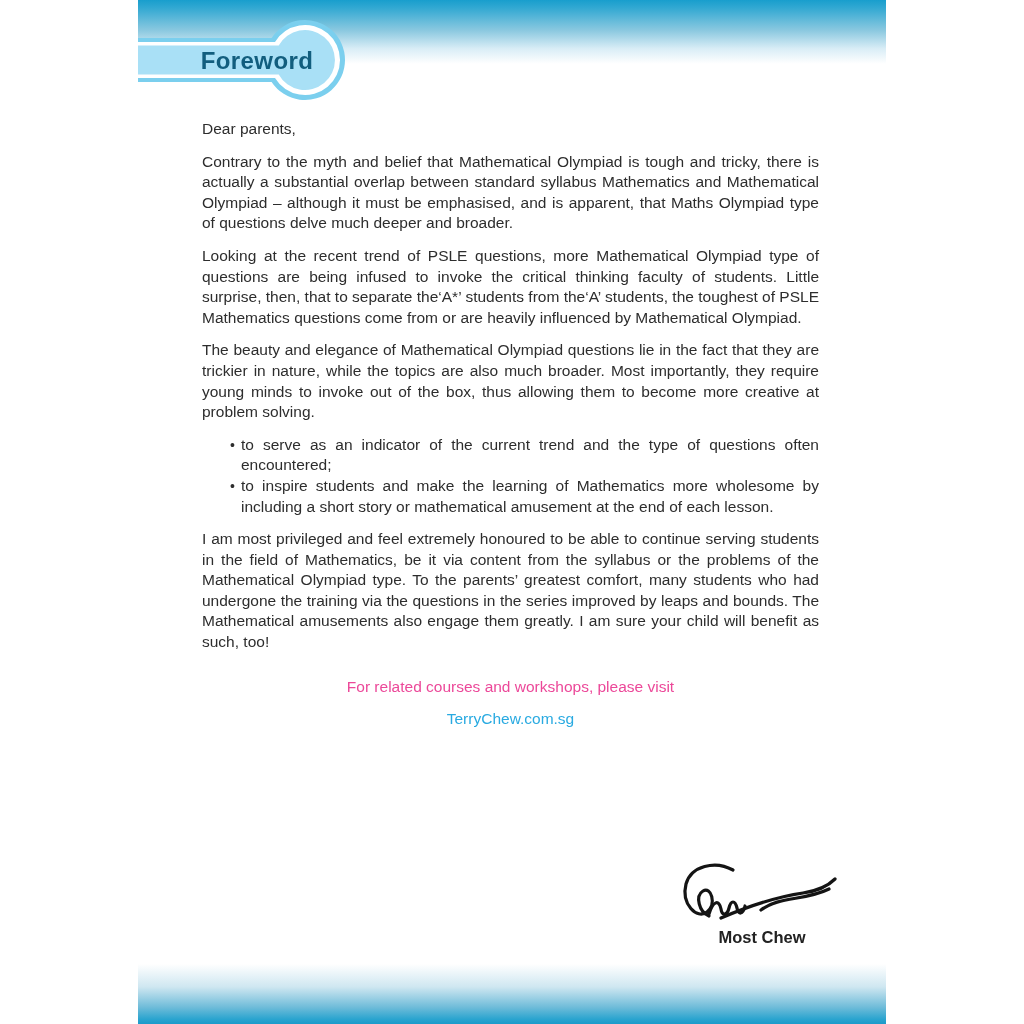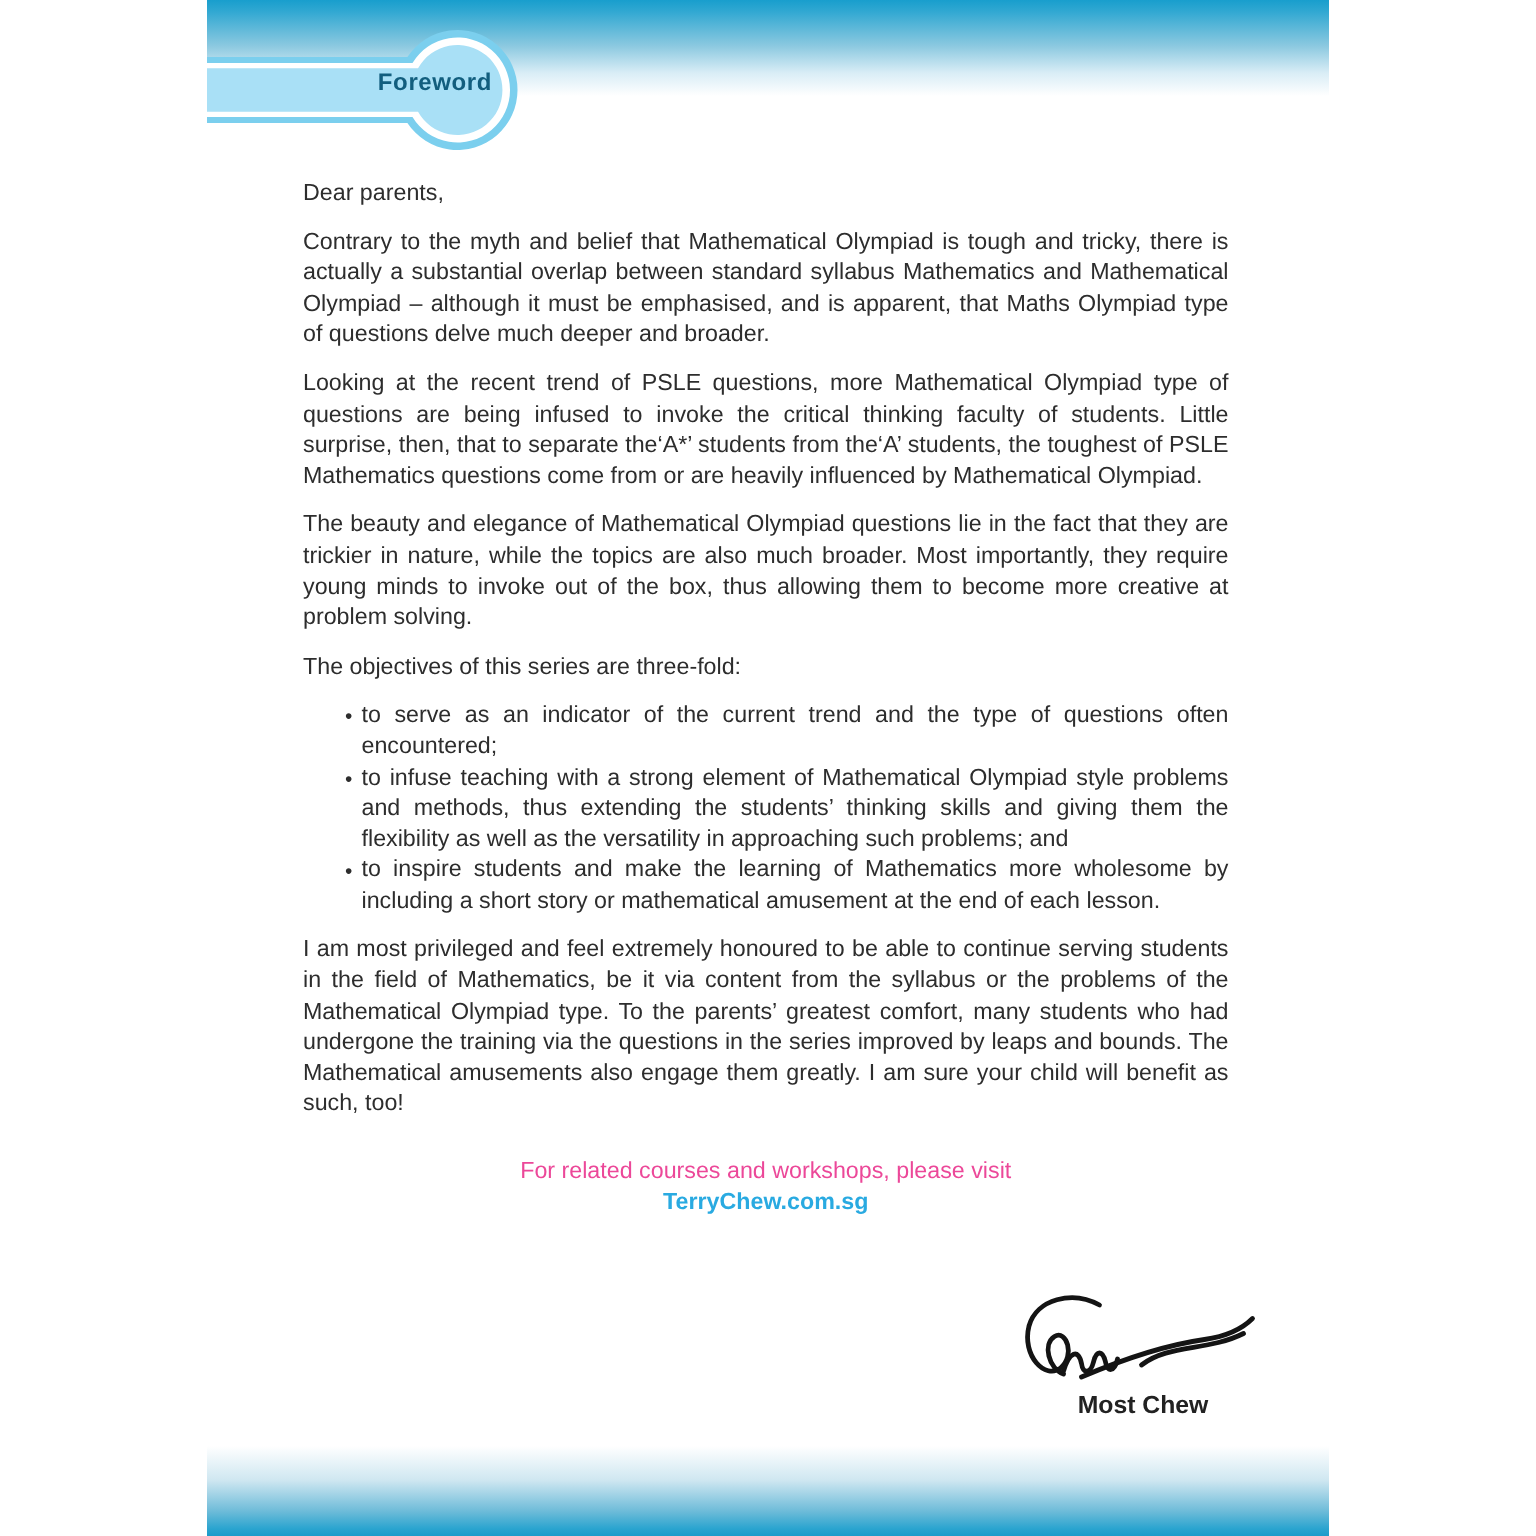--- a/index.html
+++ b/index.html
@@ -17,22 +17,22 @@
   }
   
   .top-band {
     position: absolute; top: 0; left: 0; right: 0; height: 64px;
     background: linear-gradient(to bottom, #189ecd 0%, #31a8d2 12%, #8cc9e0 48%, #d9edf6 76%, #ffffff 100%);
   }
   
   .ribbon { position: absolute; top: 0; left: 0; width: 220px; height: 110px; }
   .ribbon-title {
     position: absolute; top: 47px; left: 48px; width: 142px;
-    text-align: right;
-    font-size: 16px; font-weight: bold; letter-spacing: 0.4px;
+    text-align: center;
+    font-size: 24px; font-weight: bold; letter-spacing: 0.4px;
     color: #125e7e;
   }
   
   .content {
     position: relative;
     padding: 119px 67px 0 64px;
     font-size: 15.5px; line-height: 20.6px;
     color: #2d2d2d;
     text-align: justify;
   }
@@ -44,22 +44,22 @@
   .content li { position: relative; }
   .content li::before {
     content: "\2022";
     position: absolute; left: -11px; top: 0;
     font-size: 14px;
   }
   
   .cta { margin-top: 24px; text-align: center; }
   .cta-line { font-size: 15.5px; color: #ec4899; }
   .cta-link {
-    font-size: 15.5px; font-weight: bold;
-    color: #29aae1; text-decoration: none; display: inline-block; margin-top: 0;
+    font-size: 15.5px; font-weight: normal;
+    color: #29aae1; text-decoration: none; display: inline-block; margin-top: 12px;
   }
   
   .signature {
     position: absolute; top: 858px; right: 34px; width: 180px;
     text-align: center;
   }
   .sig-scribble { display: block; margin: 0 auto; }
   .sig-name {
     margin-top: 0px;
     font-size: 16.5px; font-weight: bold; color: #222222;
@@ -85,24 +85,22 @@
 
     <path d="M0,45.5 L140.7,45.5 A30,30 0 1 1 140.7,74.5 L0,74.5 Z" fill="#a9e0f6"></path>
   </svg>
   <div class="ribbon-title">Foreword</div>
 
   <div class="content">
     <p>Dear parents,</p>
     <p>Contrary to the myth and belief that Mathematical Olympiad is tough and tricky, there is actually a substantial overlap between standard syllabus Mathematics and Mathematical Olympiad – although it must be emphasised, and is apparent, that Maths Olympiad type of questions delve much deeper and broader.</p>
     <p>Looking at the recent trend of PSLE questions, more Mathematical Olympiad type of questions are being infused to invoke the critical thinking faculty of students. Little surprise, then, that to separate the‘A*’ students from the‘A’ students, the toughest of PSLE Mathematics questions come from or are heavily influenced by Mathematical Olympiad.</p>
     <p>The beauty and elegance of Mathematical Olympiad questions lie in the fact that they are trickier in nature, while the topics are also much broader. Most importantly, they require young minds to invoke out of the box, thus allowing them to become more creative at problem solving.</p>
-    <p>The objectives of this series are three-fold:</p>
     <ul>
       <li>to serve as an indicator of the current trend and the type of questions often encountered;</li>
-      <li>to infuse teaching with a strong element of Mathematical Olympiad style problems and methods, thus extending the students’ thinking skills and giving them the flexibility as well as the versatility in approaching such problems; and</li>
       <li>to inspire students and make the learning of Mathematics more wholesome by including a short story or mathematical amusement at the end of each lesson.</li>
     </ul>
     <p>I am most privileged and feel extremely honoured to be able to continue serving students in the field of Mathematics, be it via content from the syllabus or the problems of the Mathematical Olympiad type. To the parents’ greatest comfort, many students who had undergone the training via the questions in the series improved by leaps and bounds. The Mathematical amusements also engage them greatly. I am sure your child will benefit as such, too!</p>
 
     <div class="cta">
       <div class="cta-line">For related courses and workshops, please visit</div>
       <a class="cta-link" href="#">TerryChew.com.sg</a>
     </div>
   </div>
 

